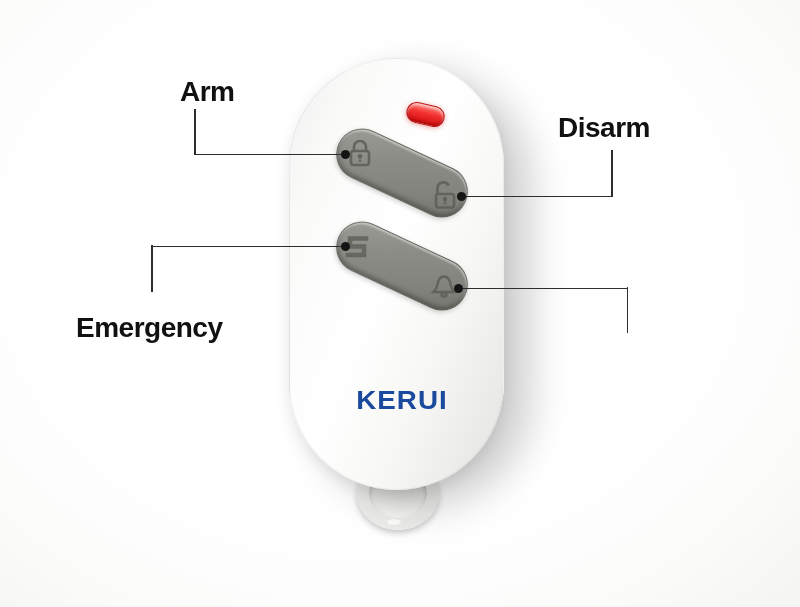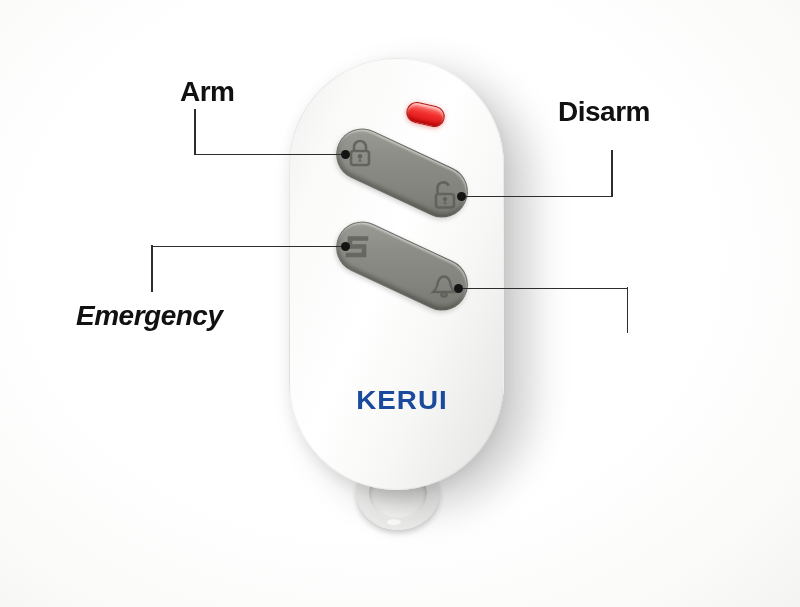--- a/index.html
+++ b/index.html
@@ -57,22 +57,22 @@
     font-size:27px;font-weight:bold;letter-spacing:1px;color:#1a4a9e;
     transform:scale(1.03,0.93);z-index:4;
   }
 
   
   .callout-label{
     font-size:28px;font-weight:bold;color:#111111;letter-spacing:-0.5px;
     white-space:nowrap;z-index:6;
   }
   .lbl-arm{left:180px;top:76px;}
-  .lbl-disarm{left:558px;top:96px;}
-  .lbl-emergency{left:76px;top:300px;font-style:italic;}
+  .lbl-disarm{left:558px;top:112px;}
+  .lbl-emergency{left:76px;top:312px;}
   .lbl-voice{left:537px;top:332px;}
   .cline{background:#2d2d2d;z-index:5;}
   .line-arm-v{left:194px;top:109px;width:1.5px;height:46px;}
   .line-arm-h{left:194px;top:153.5px;width:152px;height:1.5px;}
   .line-disarm-v{left:611px;top:150px;width:1.5px;height:47px;}
   .line-disarm-h{left:461px;top:195.5px;width:151px;height:1.5px;}
   .line-emergency-h{left:151px;top:245.5px;width:195px;height:1.5px;}
   .line-emergency-v{left:151px;top:245px;width:1.5px;height:47px;}
   .line-voice-h{left:458px;top:287.5px;width:170px;height:1.5px;}
   .line-voice-v{left:626.5px;top:287px;width:1.5px;height:46px;}

